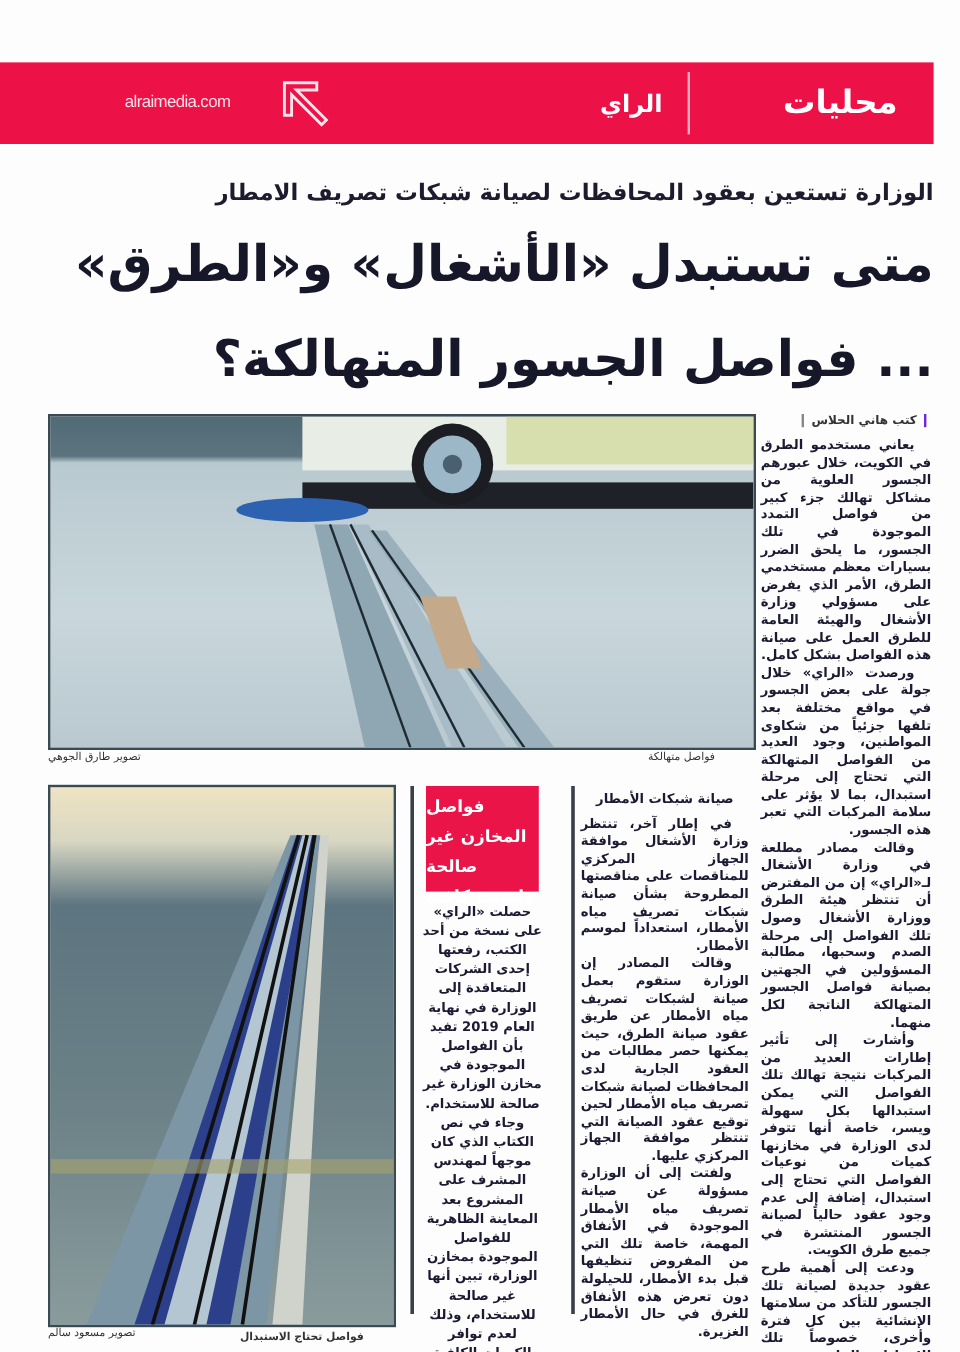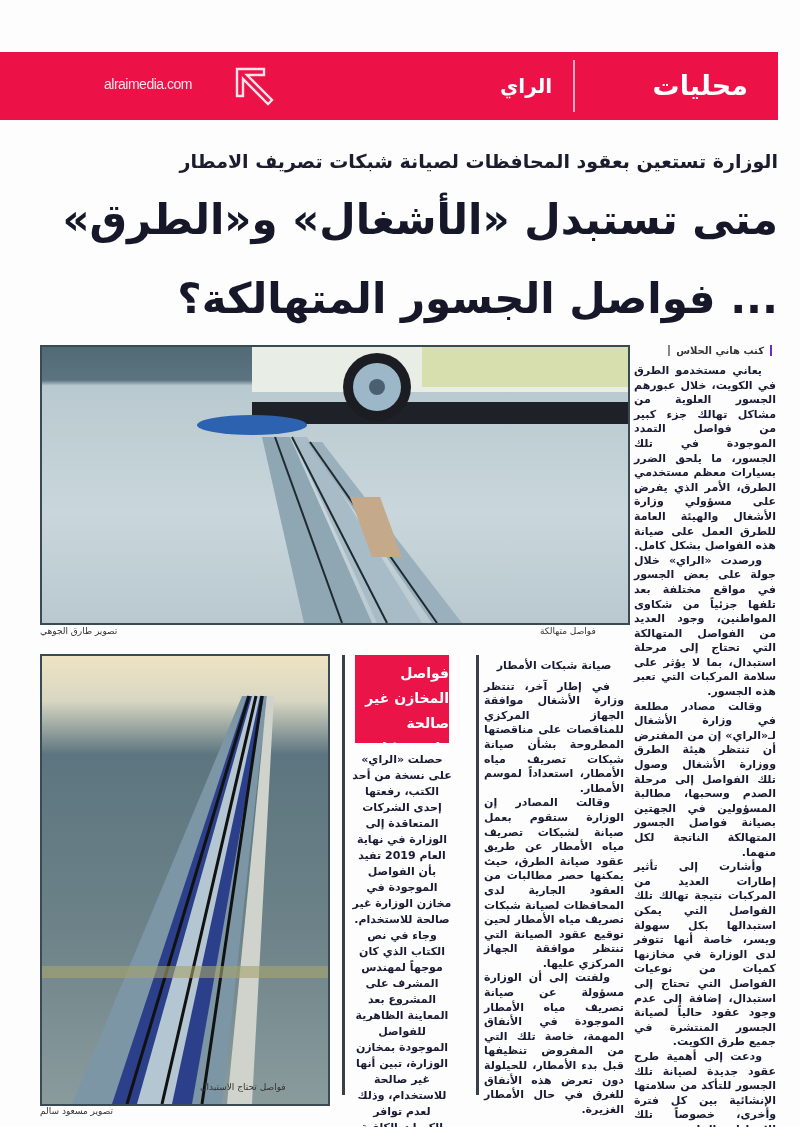--- a/index.html
+++ b/index.html
@@ -15,21 +15,21 @@
   .h1 { top:195px; } .h2 { top:274px; }
   .photo { position:absolute; border:2px solid #3a4a52; overflow:hidden; }
   .photo1 { left:40px; top:345px; width:586px; height:276px; background:linear-gradient(180deg,#506a76 0%,#5c7480 12%,#b8c9cf 14%,#c9d7dc 60%,#b9c9cf 100%); }
   .photo2 { left:40px; top:654px; width:286px; height:448px; background:linear-gradient(180deg,#efe3c3 0%,#d8d7c2 10%,#5d7580 22%,#6c8288 60%,#8a9b9c 100%); }
   .caption { position:absolute; font-size:9px; color:#333; direction:rtl; white-space:nowrap; }
   .byline { position:absolute; right:28px; top:345px; font-size:10px; font-weight:bold; direction:rtl; color:#333; border-right:2px solid #6d28d9; border-left:2px solid #888; padding:0 6px; }
   .col { position:absolute; direction:rtl; text-align:justify; font-size:11px; line-height:14.6px; font-weight:bold; color:#1a1a33; }
   .col p { margin:0 0 0 0; text-indent:14px; }
   .col h4 { margin:4px 0 6px; font-size:11px; text-align:center; }
   .colrule { position:absolute; width:3px; background:#3a3f4a; }
-  .boxhead { position:absolute; left:355px; top:655px; width:94px; height:88px; background:#ea1448; color:#fff; font-size:14px; font-weight:bold; direction:rtl; text-align:right; line-height:25px; padding-top:6px; box-sizing:border-box; }
+  .boxhead { position:absolute; left:355px; top:655px; width:94px; height:88px; background:#ea1448; color:#fff; font-size:14px; font-weight:bold; direction:rtl; text-align:left; line-height:25px; padding-top:6px; box-sizing:border-box; }
 </style>
 </head>
 <body>
 
 <div class="banner">
   <div class="section">محليات</div>
   <div class="divider"></div>
   <div class="brand">الراي</div>
   <svg class="logo" viewBox="0 0 42 42">
     <path d="M3 3 H30 V9 H13 L38 34 L34 38 L9 13 V30 H3 Z" fill="none" stroke="#fde3ea" stroke-width="2.4"></path>
@@ -68,21 +68,21 @@
     <polygon points="205,40 222,40 150,448 70,448" fill="#2c3f8a"></polygon>
     <polygon points="210,40 218,40 130,448 95,448" fill="#b4c6d2"></polygon>
     <line x1="207" y1="40" x2="85" y2="448" stroke="#111" stroke-width="3"></line>
     <line x1="214" y1="40" x2="120" y2="448" stroke="#111" stroke-width="3"></line>
     <line x1="220" y1="40" x2="160" y2="448" stroke="#111" stroke-width="3"></line>
     <polygon points="225,40 232,40 210,448 185,448" fill="#cfd3cc"></polygon>
     <rect x="0" y="310" width="286" height="12" fill="#a6a46a" opacity="0.6"></rect>
   </svg>
 </div>
 <div class="caption" style="left:40px; top:1106px;">تصوير مسعود سالم</div>
-<div class="caption" style="left:200px; top:1082px;">فواصل تحتاج الاستبدال</div>
+<div class="caption" style="left:200px; top:1110px;font-weight:bold;">فواصل تحتاج الاستبدال</div>
 
 <div class="byline">كتب هاني الحلاس</div>
 
 <div class="col" style="left:634px; top:364px; width:142px;">
   <p>يعاني مستخدمو الطرق في الكويت، خلال عبورهم الجسور العلوية من مشاكل تهالك جزء كبير من فواصل التمدد الموجودة في تلك الجسور، ما يلحق الضرر بسيارات معظم مستخدمي الطرق، الأمر الذي يفرض على مسؤولي وزارة الأشغال والهيئة العامة للطرق العمل على صيانة هذه الفواصل بشكل كامل.</p>
   <p>ورصدت «الراي» خلال جولة على بعض الجسور في مواقع مختلفة بعد تلفها جزئياً من شكاوى المواطنين، وجود العديد من الفواصل المتهالكة التي تحتاج إلى مرحلة استبدال، بما لا يؤثر على سلامة المركبات التي تعبر هذه الجسور.</p>
   <p>وقالت مصادر مطلعة في وزارة الأشغال لـ«الراي» إن من المفترض أن تنتظر هيئة الطرق ووزارة الأشغال وصول تلك الفواصل إلى مرحلة الصدم وسحبها، مطالبة المسؤولين في الجهتين بصيانة فواصل الجسور المتهالكة الناتجة لكل منهما.</p>
   <p>وأشارت إلى تأثير إطارات العديد من المركبات نتيجة تهالك تلك الفواصل التي يمكن استبدالها بكل سهولة ويسر، خاصة أنها تتوفر لدى الوزارة في مخازنها كميات من نوعيات الفواصل التي تحتاج إلى استبدال، إضافة إلى عدم وجود عقود حالياً لصيانة الجسور المنتشرة في جميع طرق الكويت.</p>
   <p>ودعت إلى أهمية طرح عقود جديدة لصيانة تلك الجسور للتأكد من سلامتها الإنشائية بين كل فترة وأخرى، خصوصاً تلك الإجراءات الخاصة بجسور الجسور التي تتعرض لحمولات ثقيلة.</p>
 </div>

